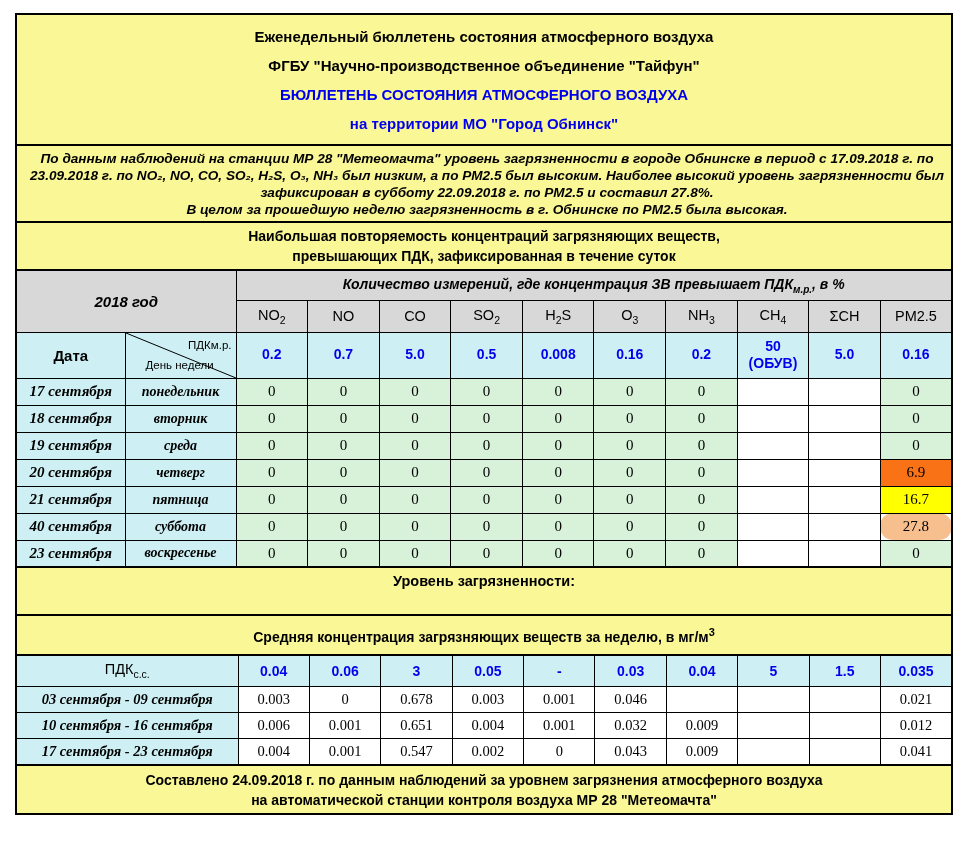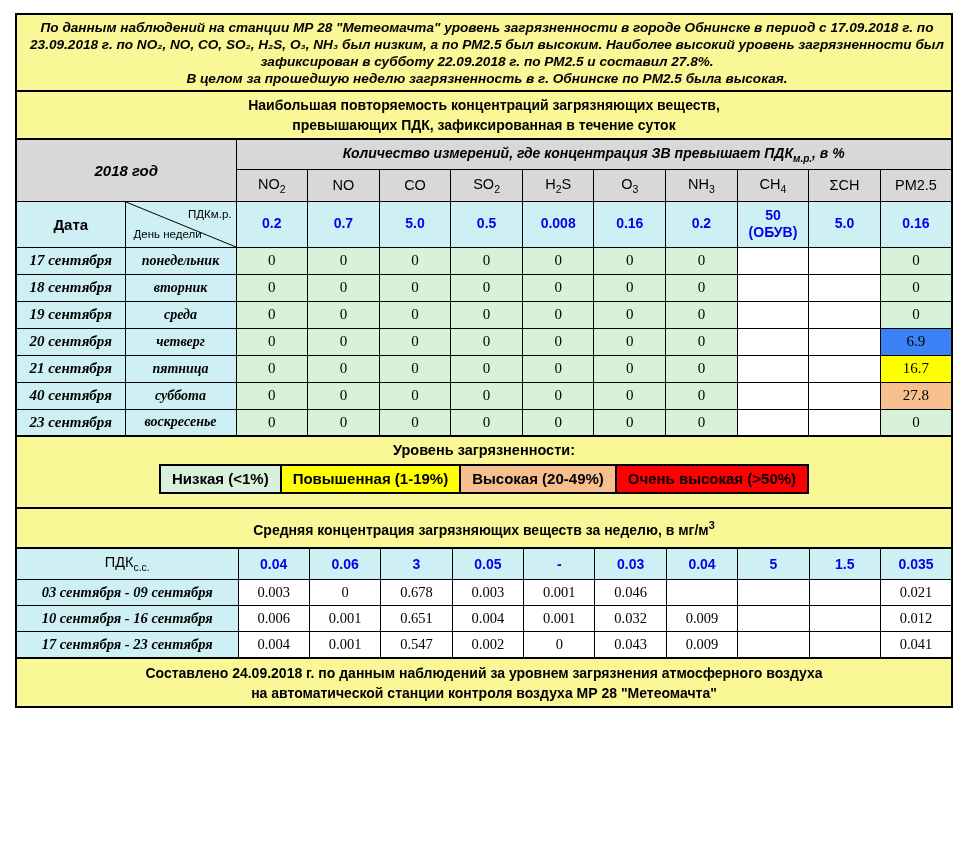--- a/index.html
+++ b/index.html
@@ -29,29 +29,29 @@
   .yearcell{background:var(--gray,#D8D8D8);font-weight:bold;font-style:italic;font-size:15px;}
   .meas{background:var(--gray,#D8D8D8);font-weight:bold;font-style:italic;font-size:14px;}
   .meas sub{font-size:10px;}
   th.chem{background:var(--gray,#D8D8D8);font-weight:normal;font-size:14.5px;}
   th.chem sub{font-size:10.5px;}
   tr.pdkrow td{background:var(--cyan,#CEF0F4);}
   .datehdr{font-weight:bold;font-size:15px;}
   .diag{position:relative;padding:0;}
   .diag svg{position:absolute;left:0;top:0;width:100%;height:100%;display:block;}
   .dtop{position:absolute;top:6px;right:4px;font-size:11.5px;}
-  .dbot{position:absolute;bottom:7px;left:8px;font-size:11.5px;}
+  .dbot{position:absolute;bottom:7px;left:20px;font-size:11.5px;}
   td.pdkval{color:var(--blue,#0000EE);font-weight:bold;font-size:14px;line-height:1.25;}
   td.datecell,td.daycell{background:var(--cyan,#CEF0F4);
       font-family:"Liberation Serif",serif;font-weight:bold;font-style:italic;}
   td.datecell{font-size:15px;} td.daycell{font-size:14px;}
   td.valcell{font-family:"Liberation Serif",serif;font-size:15px;}
   
   .legend-block{padding:3px 0 13px 0;}
-  .ltitle{font-weight:bold;font-size:14.5px;line-height:20px;margin-bottom:4px;}
+  .ltitle{font-weight:bold;font-size:14.5px;line-height:20px;margin-bottom:10px;}
   .lrow{display:flex;justify-content:center;}
   .lbox{border:2px solid #000;margin-left:-2px;padding:3px 11px;font-weight:bold;
         font-size:15px;line-height:20px;white-space:nowrap;}
   .lbox:first-child{margin-left:0;}
   
   tr.wpdkrow{height:32px;} tr.weekrow{height:26px;}
   tr.wpdkrow td{background:var(--cyan,#CEF0F4);}
   .wlabel{font-size:14.5px;} .wlabel sub{font-size:10.5px;}
   td.wpdkval{color:var(--blue,#0000EE);font-weight:bold;font-size:14px;}
   td.weeklabel{background:var(--cyan,#CEF0F4);font-family:"Liberation Serif",serif;
@@ -59,20 +59,26 @@
   td.weekval{background:#FFFFFF;font-family:"Liberation Serif",serif;font-size:14.5px;}
   
   .footer-block{padding:4px 0 3px 0;}
   .footer-block div{font-weight:bold;font-size:14px;line-height:20px;}
 </style>
 </head>
 <body>
 
 <div class="page">
 
+  <div class="block title-block">
+    <div class="tline">Еженедельный бюллетень состояния атмосферного воздуха</div>
+    <div class="tline">ФГБУ "Научно-производственное объединение "Тайфун"</div>
+    <div class="tline blue">БЮЛЛЕТЕНЬ СОСТОЯНИЯ АТМОСФЕРНОГО ВОЗДУХА</div>
+    <div class="tline blue">на территории МО "Город Обнинск"</div>
+  </div>
 
   <div class="block intro-block">
     <p class="ip">По данным наблюдений на станции МР 28 "Метеомачта" уровень загрязненности в городе Обнинске в период с 17.09.2018 г. по 23.09.2018 г. по NO₂, NO, CO, SO₂, H₂S, O₃, NH₃ был низким, а по PM2.5 был высоким. Наиболее высокий уровень загрязненности был зафиксирован в субботу 22.09.2018 г. по PM2.5 и составил 27.8%.</p>
     <p class="ip">В целом за прошедшую неделю загрязненность в г. Обнинске по PM2.5 была высокая.</p>
   </div>
 
   <div class="block caption-block">
     <div>Наибольшая повторяемость концентраций загрязняющих веществ,</div>
     <div>превышающих ПДК, зафиксированная в течение суток</div>
   </div>
@@ -169,21 +175,21 @@
           <td class="daycell">четверг</td>
           <td class="valcell" style="background: rgb(215, 242, 217);">0</td>
           <td class="valcell" style="background: rgb(215, 242, 217);">0</td>
           <td class="valcell" style="background: rgb(215, 242, 217);">0</td>
           <td class="valcell" style="background: rgb(215, 242, 217);">0</td>
           <td class="valcell" style="background: rgb(215, 242, 217);">0</td>
           <td class="valcell" style="background: rgb(215, 242, 217);">0</td>
           <td class="valcell" style="background: rgb(215, 242, 217);">0</td>
           <td class="valcell" style="background: rgb(255, 255, 255);"></td>
           <td class="valcell" style="background: rgb(255, 255, 255);"></td>
-          <td class="valcell" style="background: #3b82f6;">6.9</td>
+          <td class="valcell" style="background: #f97316;">6.9</td>
         </tr>
         <tr class="datarow">
           <td class="datecell">21 сентября</td>
           <td class="daycell">пятница</td>
           <td class="valcell" style="background: rgb(215, 242, 217);">0</td>
           <td class="valcell" style="background: rgb(215, 242, 217);">0</td>
           <td class="valcell" style="background: rgb(215, 242, 217);">0</td>
           <td class="valcell" style="background: rgb(215, 242, 217);">0</td>
           <td class="valcell" style="background: rgb(215, 242, 217);">0</td>
           <td class="valcell" style="background: rgb(215, 242, 217);">0</td>
@@ -197,47 +203,41 @@
           <td class="daycell">суббота</td>
           <td class="valcell" style="background: rgb(215, 242, 217);">0</td>
           <td class="valcell" style="background: rgb(215, 242, 217);">0</td>
           <td class="valcell" style="background: rgb(215, 242, 217);">0</td>
           <td class="valcell" style="background: rgb(215, 242, 217);">0</td>
           <td class="valcell" style="background: rgb(215, 242, 217);">0</td>
           <td class="valcell" style="background: rgb(215, 242, 217);">0</td>
           <td class="valcell" style="background: rgb(215, 242, 217);">0</td>
           <td class="valcell" style="background: rgb(255, 255, 255);"></td>
           <td class="valcell" style="background: rgb(255, 255, 255);"></td>
-          <td class="valcell" style="background: rgb(247, 190, 142);">27.8</td>
+          <td class="valcell" style="background: rgb(247, 190, 142); border-radius: 13px;">27.8</td>
         </tr>
         <tr class="datarow">
           <td class="datecell">23 сентября</td>
           <td class="daycell">воскресенье</td>
           <td class="valcell" style="background: rgb(215, 242, 217);">0</td>
           <td class="valcell" style="background: rgb(215, 242, 217);">0</td>
           <td class="valcell" style="background: rgb(215, 242, 217);">0</td>
           <td class="valcell" style="background: rgb(215, 242, 217);">0</td>
           <td class="valcell" style="background: rgb(215, 242, 217);">0</td>
           <td class="valcell" style="background: rgb(215, 242, 217);">0</td>
           <td class="valcell" style="background: rgb(215, 242, 217);">0</td>
           <td class="valcell" style="background: rgb(255, 255, 255);"></td>
           <td class="valcell" style="background: rgb(255, 255, 255);"></td>
           <td class="valcell" style="background: rgb(215, 242, 217);">0</td>
         </tr>
       </tbody>
   </table>
 
   <div class="block legend-block">
     <div class="ltitle">Уровень загрязненности:</div>
-    <div class="lrow">
-        <div class="lbox" style="background: rgb(215, 242, 217);">Низкая (&lt;1%)</div>
-        <div class="lbox" style="background: rgb(255, 255, 0);">Повышенная (1-19%)</div>
-        <div class="lbox" style="background: rgb(247, 190, 142);">Высокая (20-49%)</div>
-        <div class="lbox" style="background: rgb(255, 0, 0);">Очень высокая (&gt;50%)</div>
-      </div>
   </div>
 
   <div class="block caption2-block"><span>Средняя концентрация загрязняющих веществ за неделю, в мг/м</span><sup>3</sup></div>
 
   <table class="wt">
     <colgroup>
         <col class="c-label">
         <col span="10">
       </colgroup>
     <tbody>

